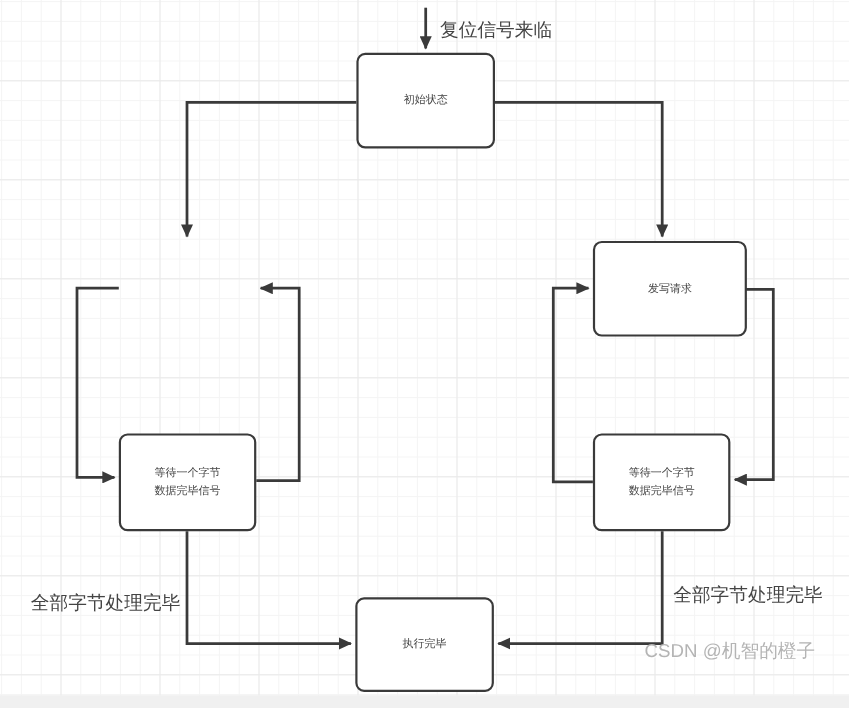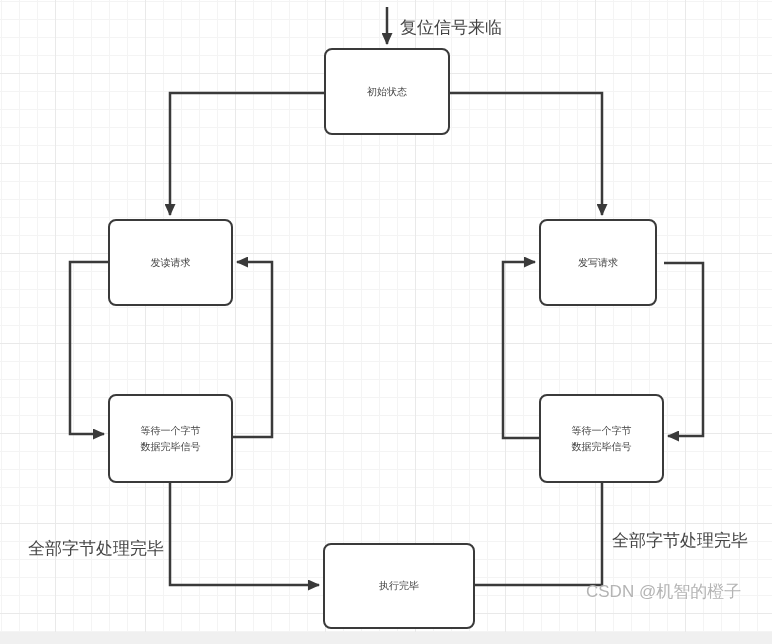--- a/index.html
+++ b/index.html
@@ -81,31 +81,30 @@
     <path class="edge" d="M108,262 L70,262 L70,434 L104,434" marker-end="url(#arrow)"></path>
     <path class="edge" d="M233,437 L272,437 L272,262 L237,262" marker-end="url(#arrow)"></path>
     <path class="edge" d="M170,483 L170,585 L319,585" marker-end="url(#arrow)"></path>
     <path class="edge" d="M664,263 L703,263 L703,436 L668,436" marker-end="url(#arrow)"></path>
     <path class="edge" d="M539,438 L503,438 L503,262 L535,262" marker-end="url(#arrow)"></path>
     <path class="edge" d="M602,483 L602,585 L453,585" marker-end="url(#arrow)"></path>
   </svg>
 
   <div class="node" style="left:324px; top:48px; width:126px; height:87px;">初始状态</div>
 
-  <div class="node" style="left:108px; top:219px; width:125px; height:87px;">发读请求</div>
 
   <div class="node" style="left:108px; top:394px; width:125px; height:89px;">等待一个字节
 数据完毕信号</div>
 
-  <div class="node" style="left:539px; top:219px; width:118px; height:87px;">发写请求</div>
+  <div class="node" style="left:539px; top:219px; width:140px; height:87px;">发写请求</div>
 
   <div class="node" style="left:539px; top:394px; width:125px; height:89px;">等待一个字节
 数据完毕信号</div>
 
-  <div class="node" style="left:323px; top:543px; width:152px; height:86px;">执行完毕</div>
+  <div class="node" style="left:323px; top:543px; width:126px; height:86px;">执行完毕</div>
 
   <span class="edge-label" style="left:400px; top:16px;">复位信号来临</span>
 
   <span class="edge-label" style="left:28px; top:537px;">全部字节处理完毕</span>
 
   <span class="edge-label" style="left:612px; top:529px;">全部字节处理完毕</span>
 
   <span class="watermark" style="left:586px; top:580px;">CSDN @机智的橙子</span>
 
   <div class="bottom-strip"></div>

